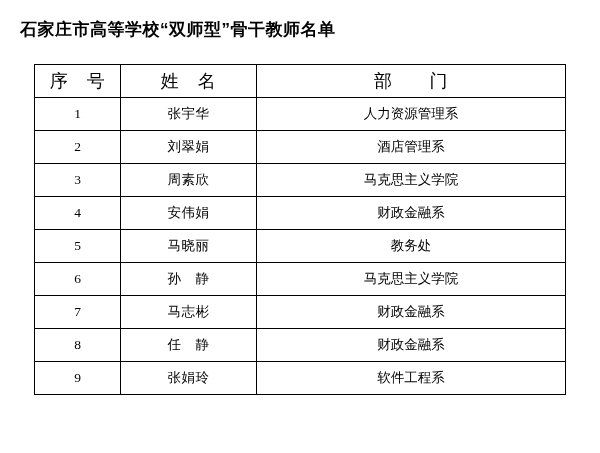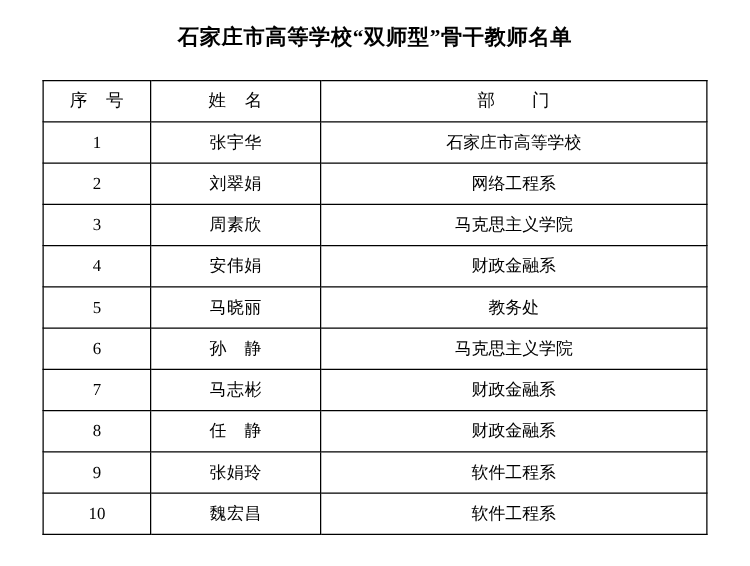--- a/index.html
+++ b/index.html
@@ -15,28 +15,27 @@
     overflow: hidden;
   }
   .page {
     width: 600px;
     height: 453px;
     box-sizing: border-box;
     padding: 0;
     position: relative;
   }
   .doc-title {
-    text-align: center;
     font-size: 17px;
     font-weight: bold;
     letter-spacing: 0.5px;
     margin: 18px 0 0 0;
     padding: 0 20px;
     line-height: 1.4;
-    font-family: Liberation Serif, serif;
+    font-family: Liberation Sans, sans-serif;
   }
   .table-wrap {
     margin: 22px auto 0 auto;
     width: 532px;
   }
   table.roster {
     border-collapse: collapse;
     width: 100%;
     table-layout: fixed;
   }
@@ -44,21 +43,21 @@
   table.roster td {
     border: 1px solid #000000;
     text-align: center;
     vertical-align: middle;
     font-size: 13.5px;
     height: 32px;
     padding: 0;
     font-family: "Liberation Serif", "DejaVu Serif", serif;
   }
   table.roster thead th {
-    font-size: 14px;
+    font-size: 18px;
     font-weight: normal;
     height: 32px;
     letter-spacing: 0.5px;
     margin-left: 24px;
   }
   .col-index { width: 86px; }
   .col-name { width: 136px; }
   .col-dept { width: auto; }
   .sp3 { letter-spacing: 3px; }
   .cell-name { letter-spacing: 0.5px; }
@@ -81,26 +80,26 @@
         <tr>
           <th class="sp3">序　号</th>
           <th class="sp3">姓　名</th>
           <th class="sp3">部　　门</th>
         </tr>
       </thead>
       <tbody>
         <tr>
           <td>1</td>
           <td class="cell-name">张宇华</td>
-          <td>石家庄市高等学校</td>
+          <td>人力资源管理系</td>
         </tr>
         <tr>
           <td>2</td>
           <td class="cell-name">刘翠娟</td>
-          <td>网络工程系</td>
+          <td>酒店管理系</td>
         </tr>
         <tr>
           <td>3</td>
           <td class="cell-name">周素欣</td>
           <td>马克思主义学院</td>
         </tr>
         <tr>
           <td>4</td>
           <td class="cell-name">安伟娟</td>
           <td>财政金融系</td>
@@ -123,22 +122,17 @@
         <tr>
           <td>8</td>
           <td class="cell-name">任　静</td>
           <td>财政金融系</td>
         </tr>
         <tr>
           <td>9</td>
           <td class="cell-name">张娟玲</td>
           <td>软件工程系</td>
         </tr>
-        <tr>
-          <td>10</td>
-          <td class="cell-name">魏宏昌</td>
-          <td>软件工程系</td>
-        </tr>
       </tbody>
     </table>
   </div>
 
 </div>
 
 </body></html>

